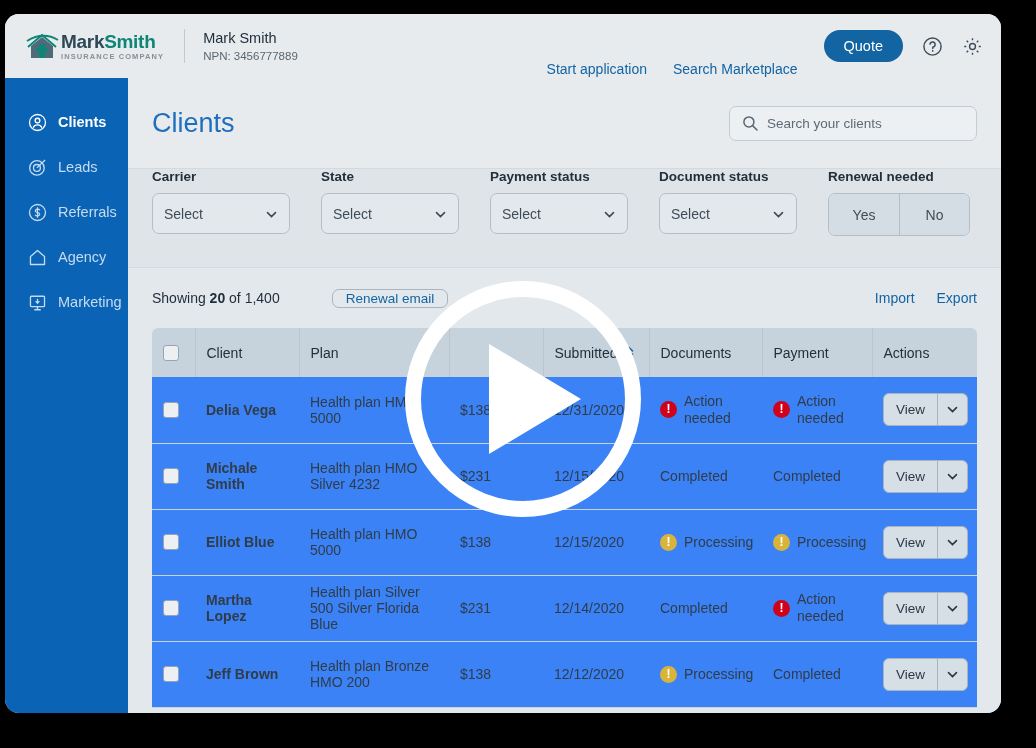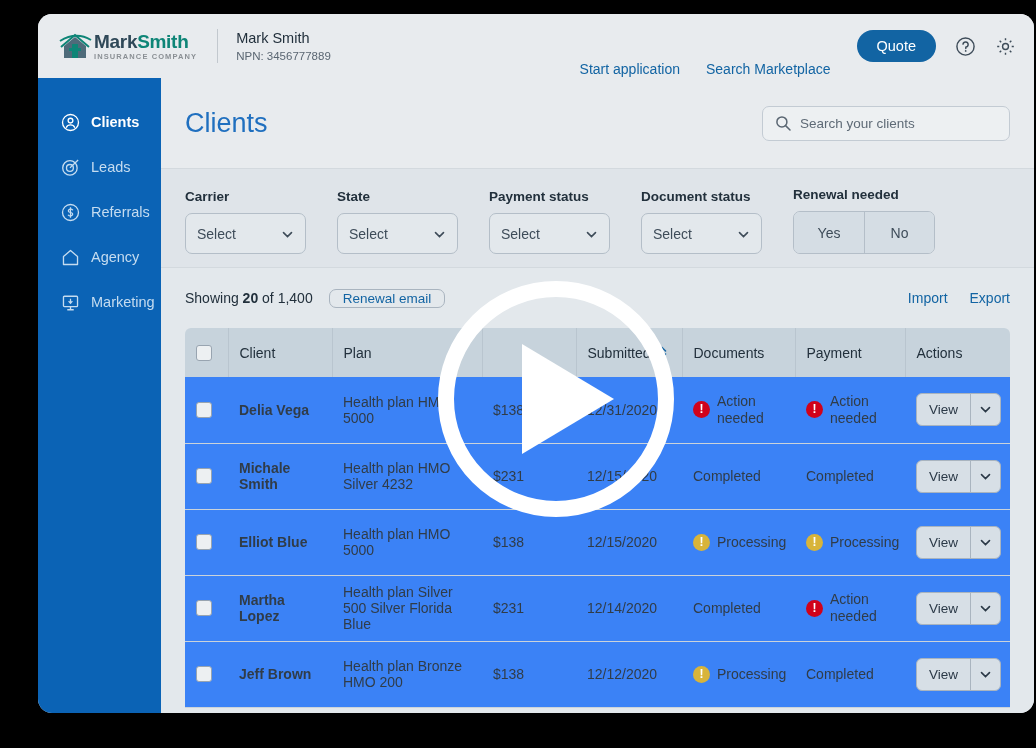--- a/index.html
+++ b/index.html
@@ -6,21 +6,21 @@
   html, body {
     width: 1036px; height: 748px;
     background: #000000;
     font-family: "Liberation Sans", sans-serif;
     overflow: hidden;
   }
   .page { position: relative; width: 1036px; height: 748px; }
 
   .app-card {
     position: absolute;
-    left: 38px; top: 14px;
+    left: 5px; top: 14px;
     width: 996px; height: 699px;
     background: #E8EBEE;
     border-radius: 14px;
     overflow: hidden;
     box-shadow: 0 18px 40px rgba(0,0,0,0.35);
   }
 
   
   .topbar {
     position: absolute; left: 0; top: 0;
@@ -97,29 +97,29 @@
   .search-ico { width: 16px; height: 16px; color: #5A6672; margin-right: 9px; flex: none; }
   .search-input {
     border: none; background: transparent; outline: none;
     font-family: inherit; font-size: 13.5px; color: #3E4C59; width: 100%;
   }
   .search-input::placeholder { color: #5E6A76; }
 
   
   .filters {
     height: 99px; background: #DFE4E9;
-    display: flex; align-items: flex-end; padding: 0 24px 13px 24px;
+    display: flex; align-items: flex-start; padding: 0 24px 13px 24px;
     border-bottom: 1px solid #D3D9DE;
   }
   .filter { margin-right: 31px; }
   .filter-label {
     font-size: 13.5px; font-weight: bold; color: #22303C; margin-bottom: 9px;
   }
   .select-box {
-    width: 121px; height: 41px;
+    width: 138px; height: 41px;
     border: 1px solid #B4BEC8; border-radius: 7px; background: #E3E8EC;
     display: flex; align-items: center; padding: 0 11px; cursor: pointer;
   }
   .select-val { font-size: 14px; color: #3E4C59; }
   .chev { margin-left: auto; width: 13px; height: 13px; color: #3E4C59; }
   .seg-group {
     display: flex; border: 1px solid #B4BEC8; border-radius: 7px; overflow: hidden;
   }
   .seg {
     width: 70px; height: 41px; background: #D5DDE4;
@@ -130,21 +130,21 @@
 
   
   .toolbar {
     height: 60px; display: flex; align-items: center; padding: 0 24px;
   }
   .showing { font-size: 14px; color: #22303C; margin-right: 16px; white-space: nowrap; }
   .showing b { font-weight: bold; }
   .renewal-btn {
     border: 1px solid #A9B4BF; border-radius: 7px; background: transparent;
     color: #1264A3; font-size: 13.5px; font-family: inherit;
-    padding: 1px 13px; cursor: pointer;
+    padding: 1px 13px; cursor: pointer; margin-left: 36px;
   }
   .tool-right { margin-left: auto; display: flex; }
   .tool-link { font-size: 14px; color: #1264A3; margin-left: 22px; cursor: pointer; }
 
   
   .table-wrap { padding: 0 24px; }
   .tbl { width: 825px; border-collapse: collapse; table-layout: fixed; }
   .tbl thead th {
     background: #C7D3DC; height: 49px;
     font-size: 14px; font-weight: normal; color: #22303C;

